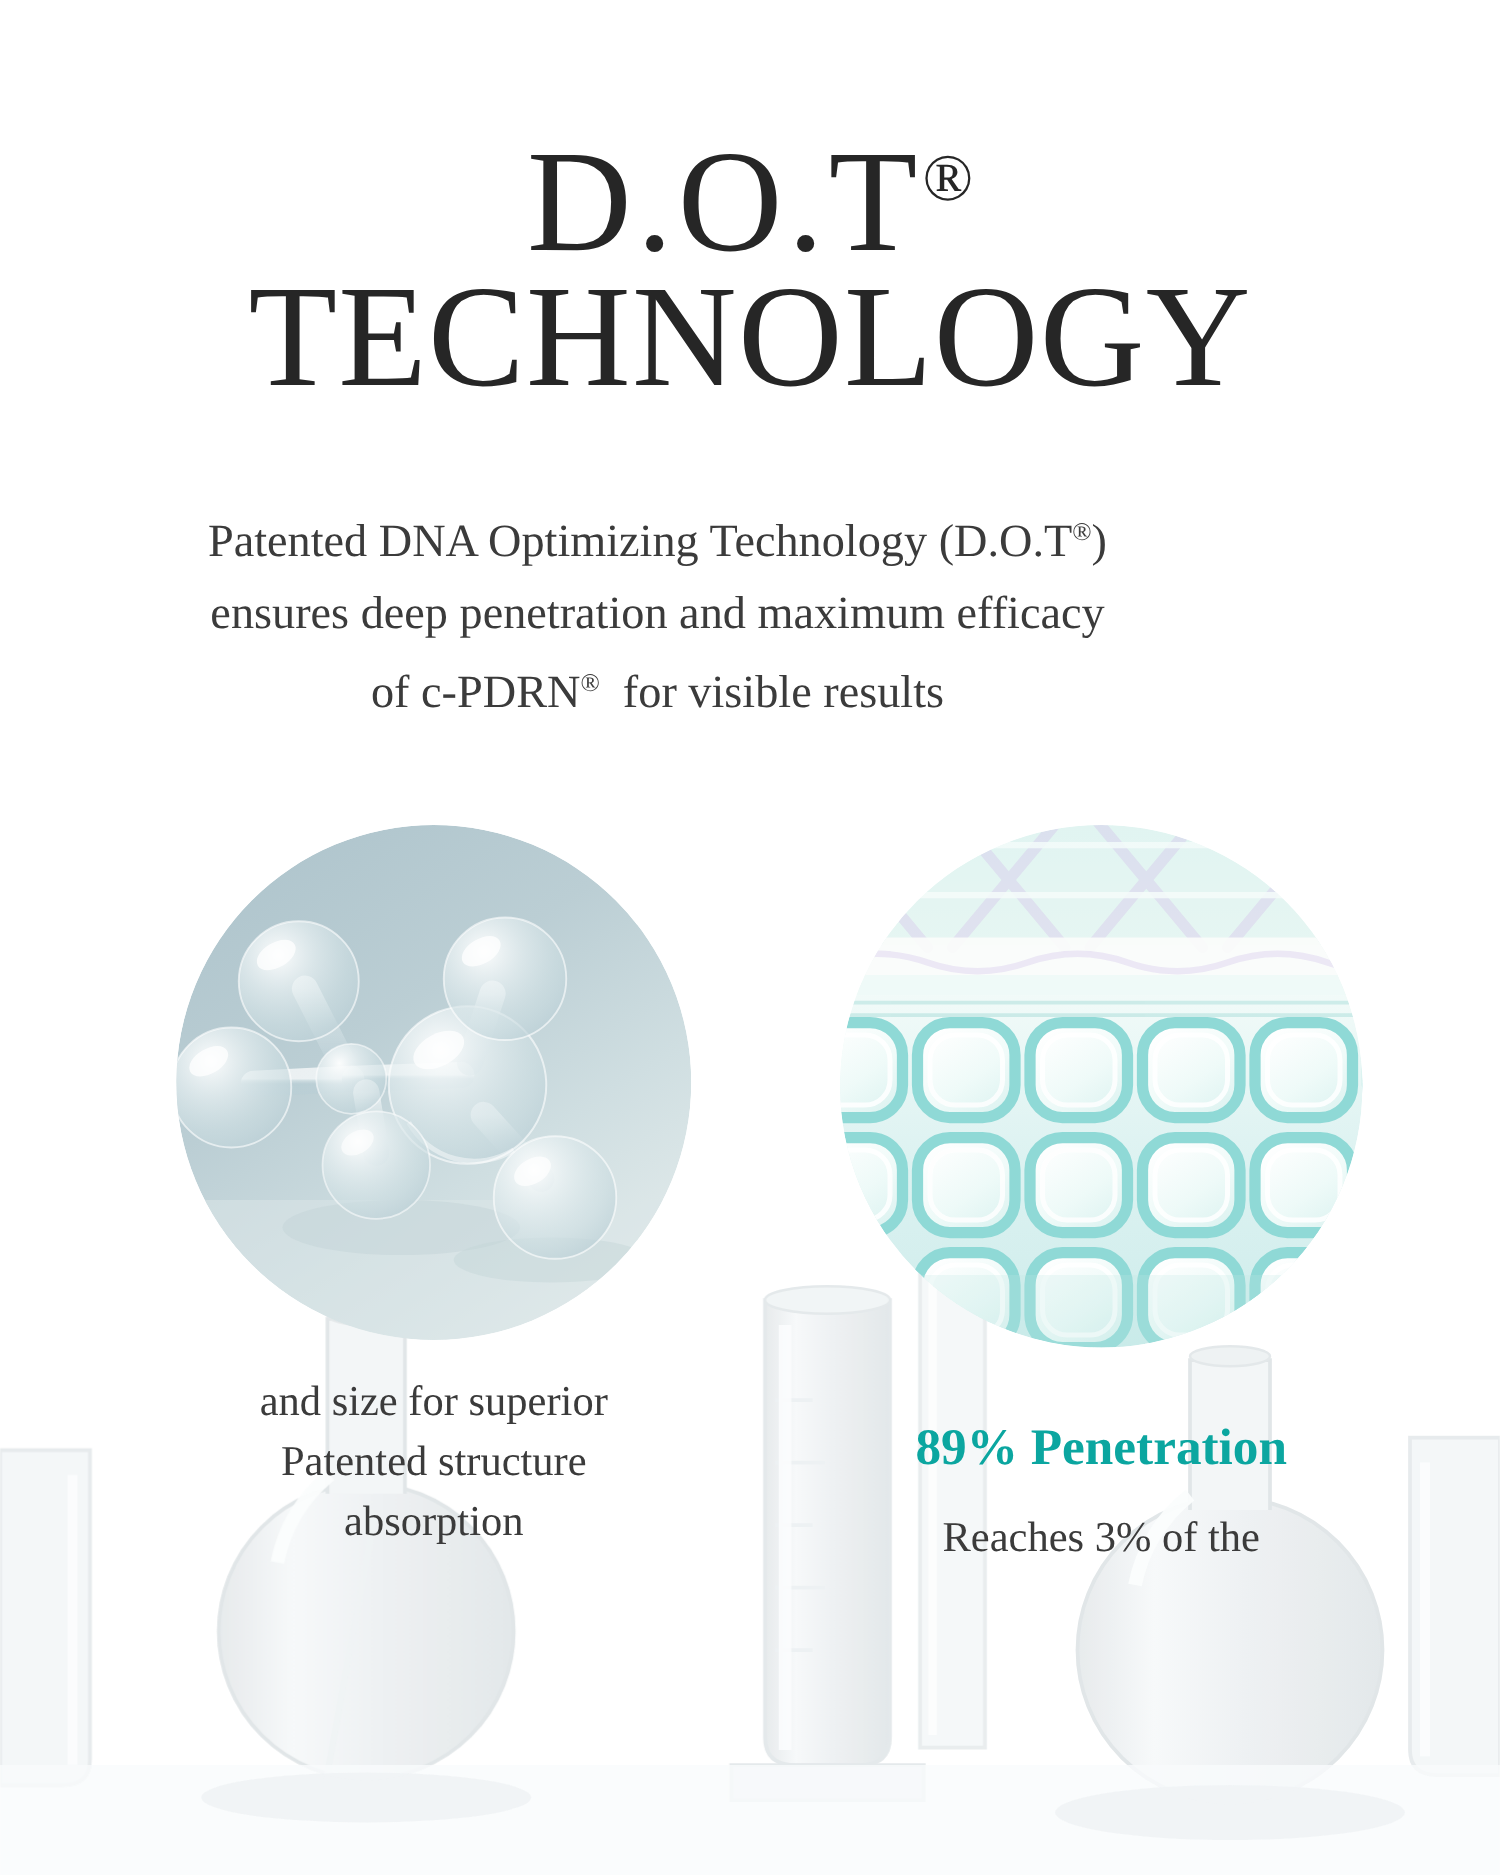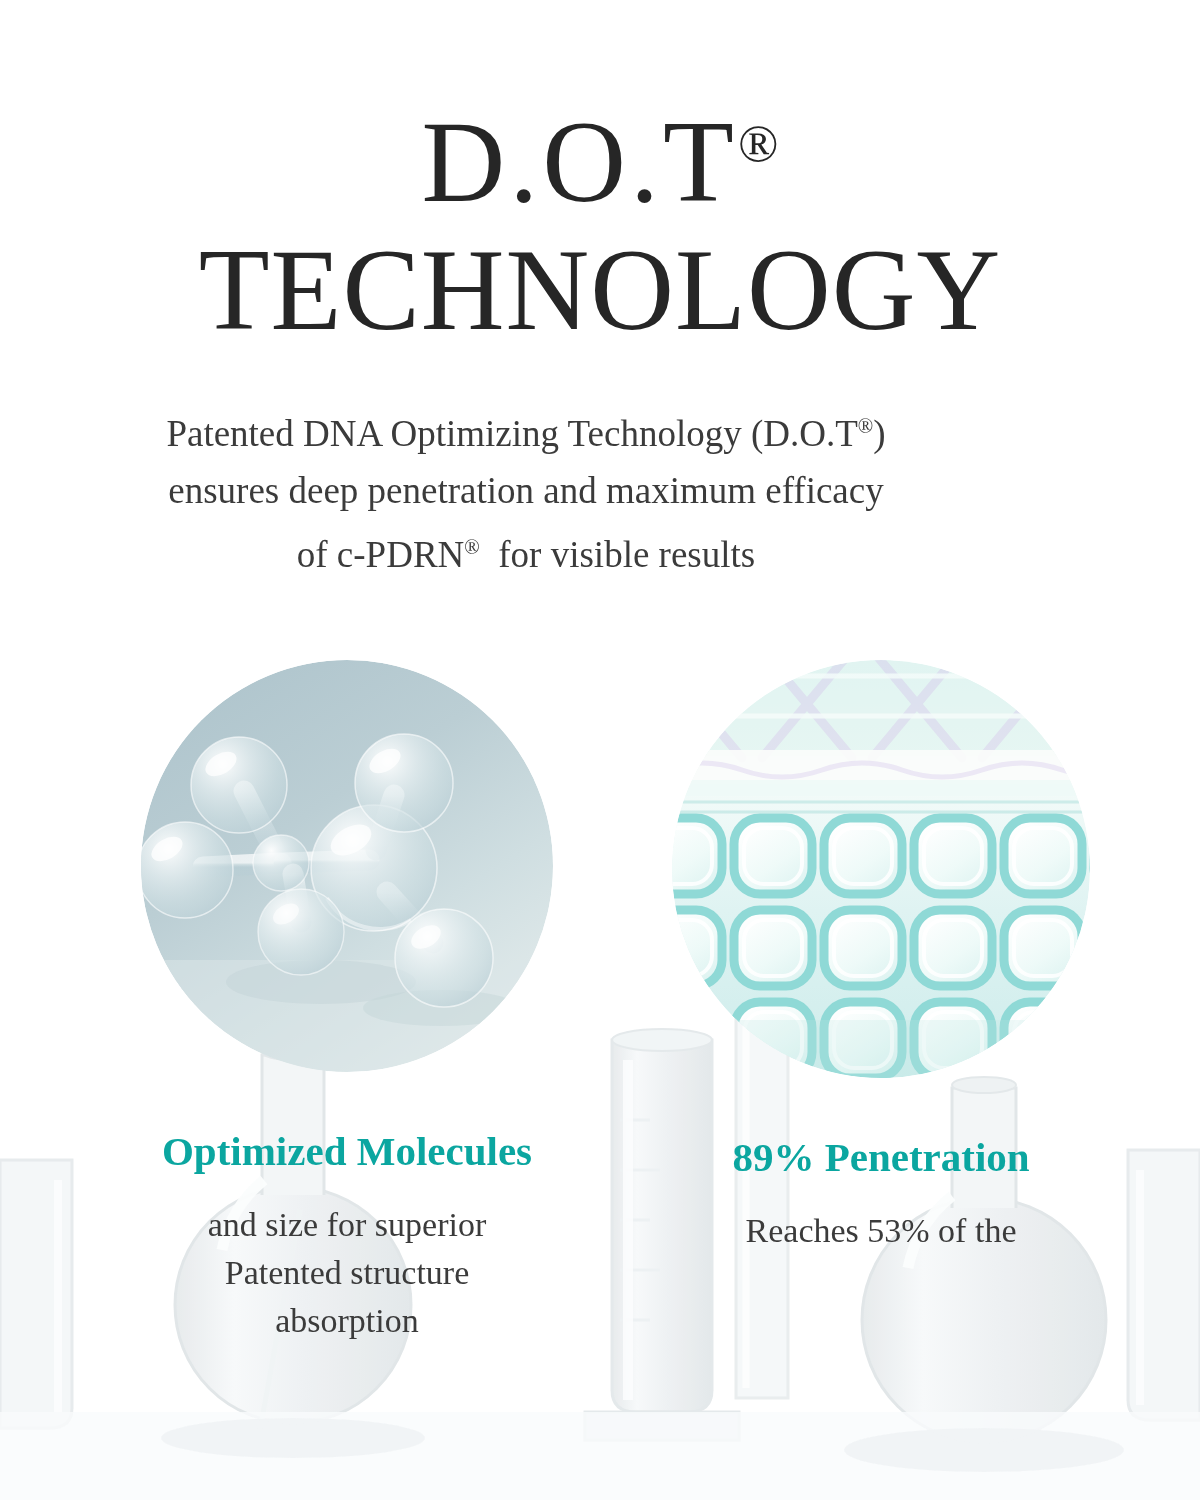--- a/index.html
+++ b/index.html
@@ -52,21 +52,21 @@
     white-space:nowrap;
   }
   #title-line1 .reg {
     font-size:0.46em;
     vertical-align:0.75em;
     letter-spacing:0;
   }
 
   #title-line2 {
     position:absolute;
-    left:0; top:232px;
+    left:0; top:212px;
     width:1200px;
     font-size:116px;
     line-height:1;
     font-weight:400;
     letter-spacing:1px;
     color:#262626;
     white-space:nowrap;
   }
 
   #subtitle {
@@ -292,21 +292,20 @@
 
             <circle cx="160" cy="272" r="43" fill="url(#sphere)" stroke="#ffffff" stroke-opacity="0.55" stroke-width="1.4"></circle>
             <ellipse cx="145" cy="254" rx="14" ry="9" fill="#ffffff" opacity="0.6" transform="rotate(-30 145 254)"></ellipse>
 
             <circle cx="303" cy="298" r="49" fill="url(#sphere)" stroke="#ffffff" stroke-opacity="0.6" stroke-width="1.5"></circle>
             <ellipse cx="285" cy="277" rx="16" ry="10" fill="#ffffff" opacity="0.7" transform="rotate(-30 285 277)"></ellipse>
           </g>
         </svg>
       </div>
 
-      <div class="feature-title">Optimized Molecules</div>
 
       <div class="feature-body">
         <span>and size for superior</span>
         <span>Patented structure</span>
         <span>absorption</span>
       </div>
     </div>
 
     <div class="feature" id="feature-right">
 
@@ -419,18 +418,18 @@
             </g>
 
             <rect x="0" y="360" width="418" height="58" fill="#bfe7e4" opacity="0.25"></rect>
           </g>
         </svg>
       </div>
 
       <div class="feature-title">89% Penetration</div>
 
       <div class="feature-body">
-        <span>Reaches 53% of the</span>
+        <span>Reaches 3% of the</span>
       </div>
     </div>
 
   </div>
 </div>
 
 </body></html>

